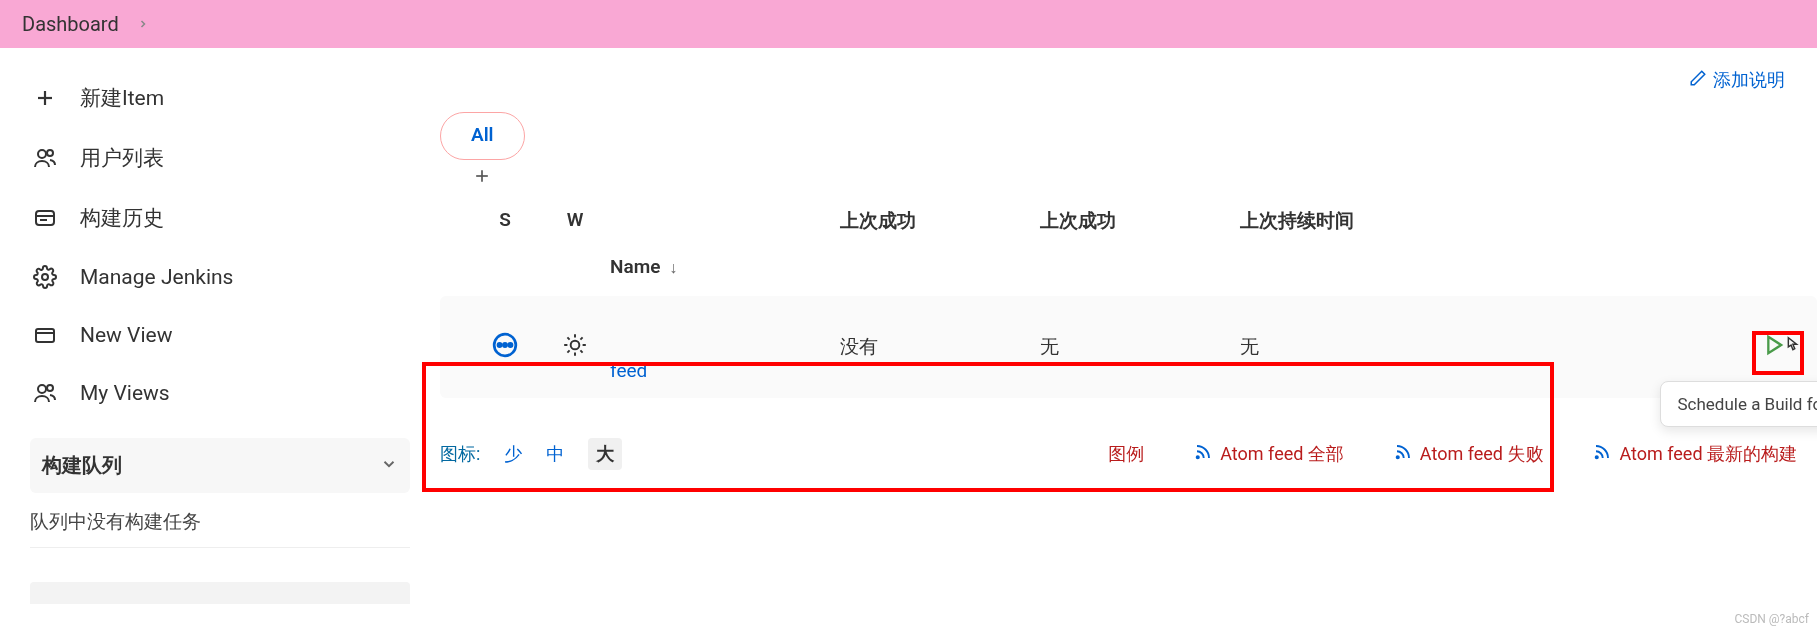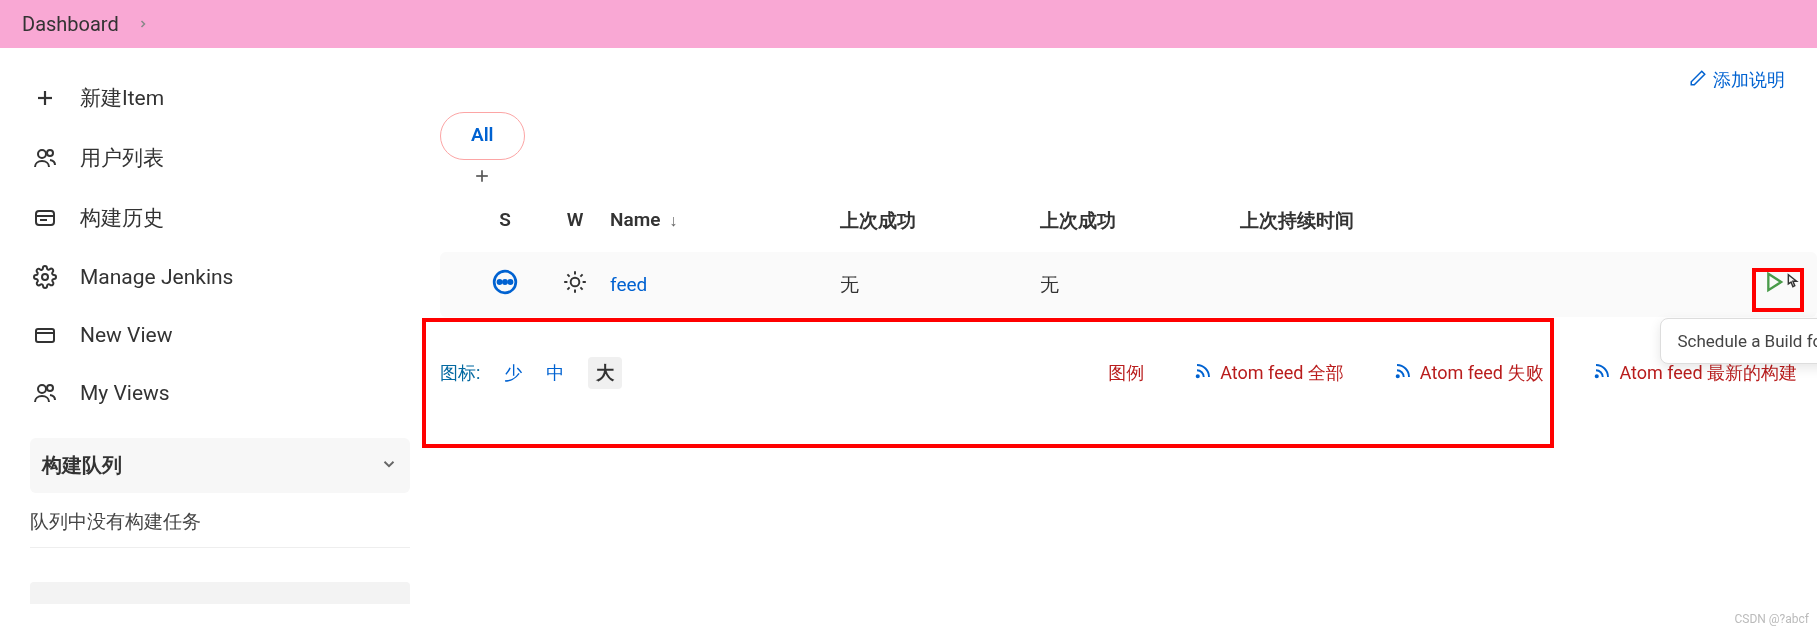--- a/index.html
+++ b/index.html
@@ -130,21 +130,21 @@
       position: relative;
     }
     .table-header {
       display: flex;
       padding: 18px 0 18px 30px;
       font-size: 19px;
       font-weight: 600;
     }
     .col-s { width: 70px; text-align: center; }
     .col-w { width: 70px; text-align: center; }
-    .col-name { width: 230px; }
+    .col-name { width: 230px; margin-top: 47px; }
     .col-success { width: 200px; }
     .col-fail { width: 200px; }
     .col-duration { width: 260px; }
     .col-action { flex: 1; text-align: right; padding-right: 30px; }
     .sort-arrow {
       font-size: 16px;
       margin-left: 4px;
       color: #666;
     }
     .table-body {
@@ -425,20 +425,21 @@
                     <line x1="5" y1="5" x2="7" y2="7"></line>
                     <line x1="17" y1="17" x2="19" y2="19"></line>
                     <line x1="5" y1="19" x2="7" y2="17"></line>
                     <line x1="17" y1="7" x2="19" y2="5"></line>
                   </svg>
               </span>
             </div>
             <div class="col-name">
               <span class="job-link">feed</span>
             </div>
+            <div class="col-success">没有</div>
             <div class="col-fail">无</div>
             <div class="col-duration">无</div>
             <div class="col-action" style="position:relative;">
               <div class="red-highlight-small"></div>
               <span class="build-btn">
                 <svg width="28" height="28" viewBox="0 0 24 24" fill="none" stroke="currentColor" stroke-width="2">
                     <polygon points="8 5 19 12 8 19 8 5"></polygon>
                   </svg>
               </span>
               <span class="cursor-overlay">

